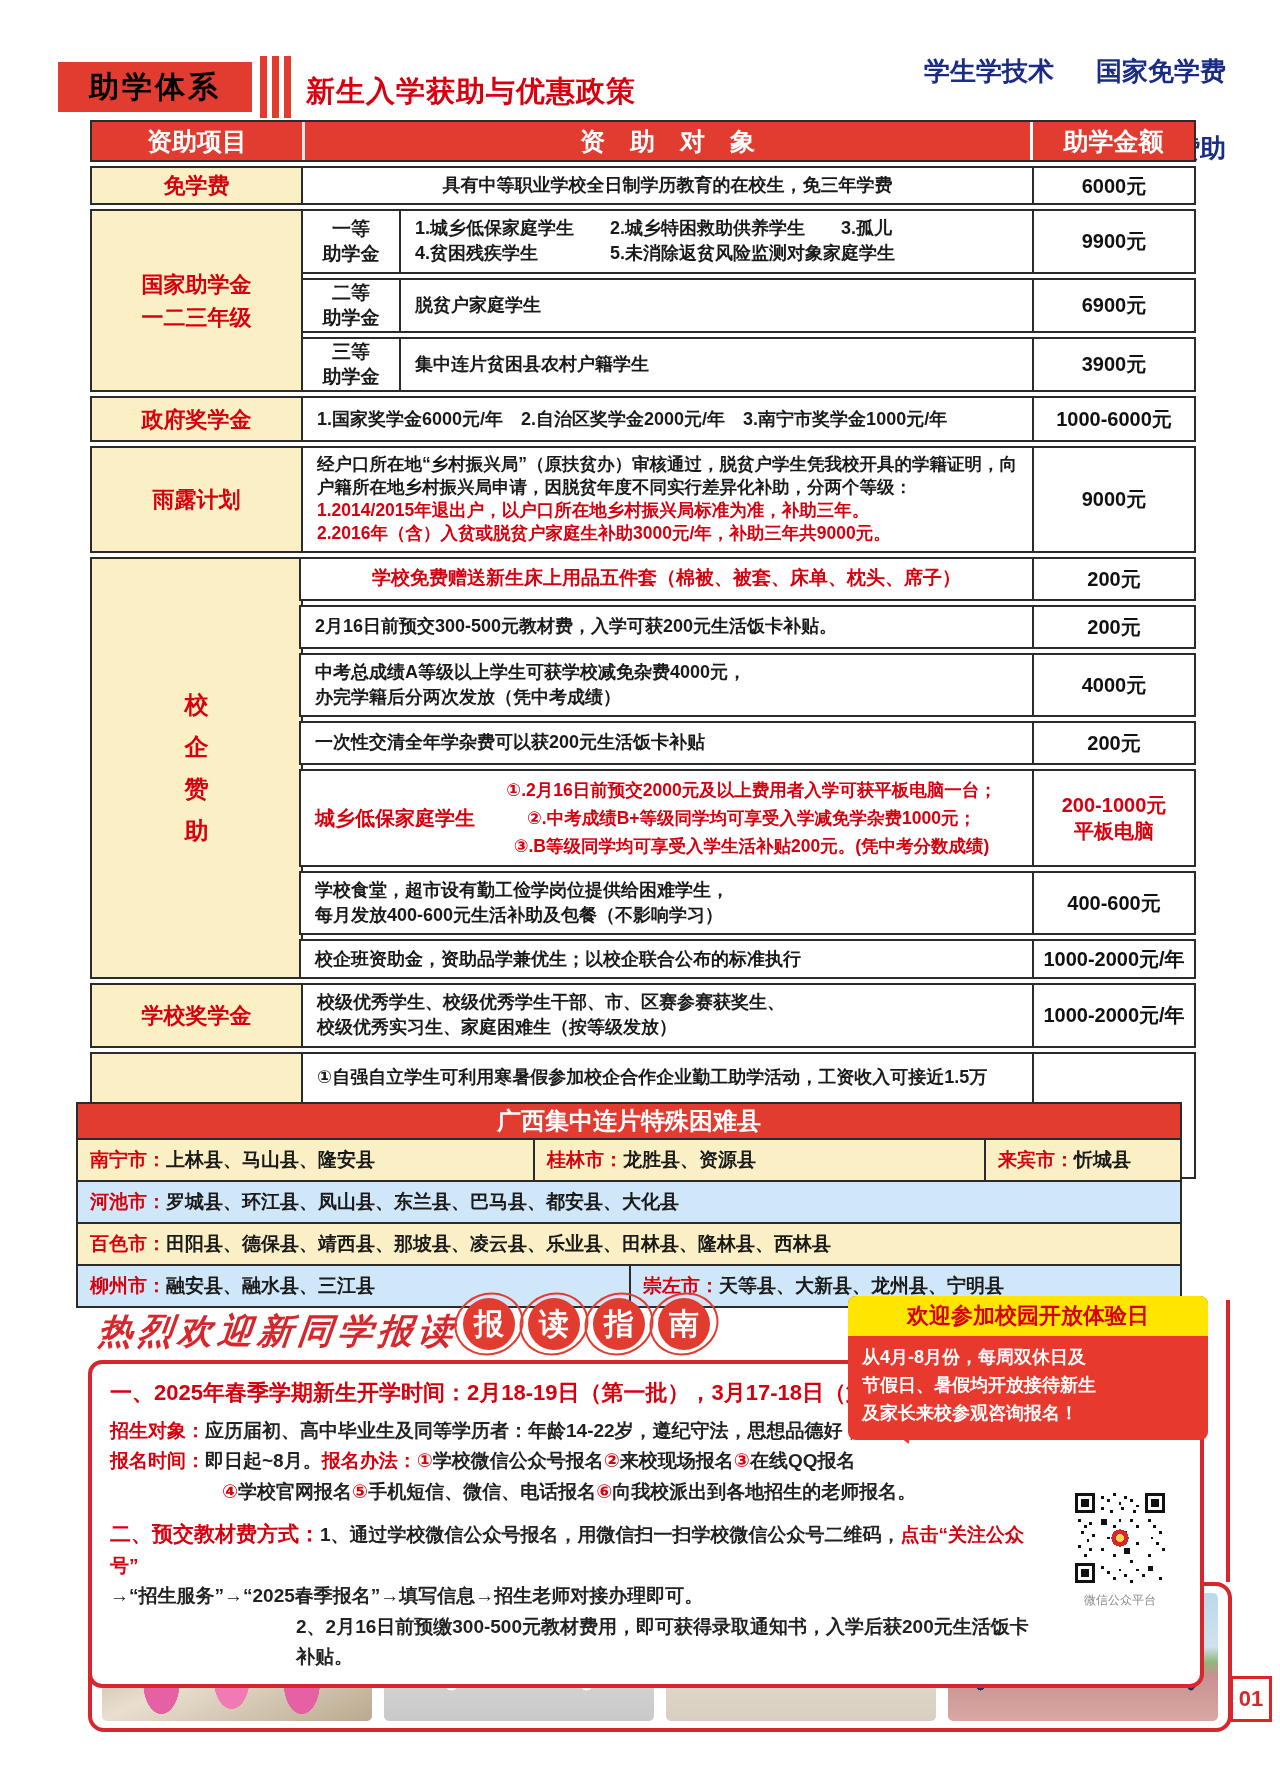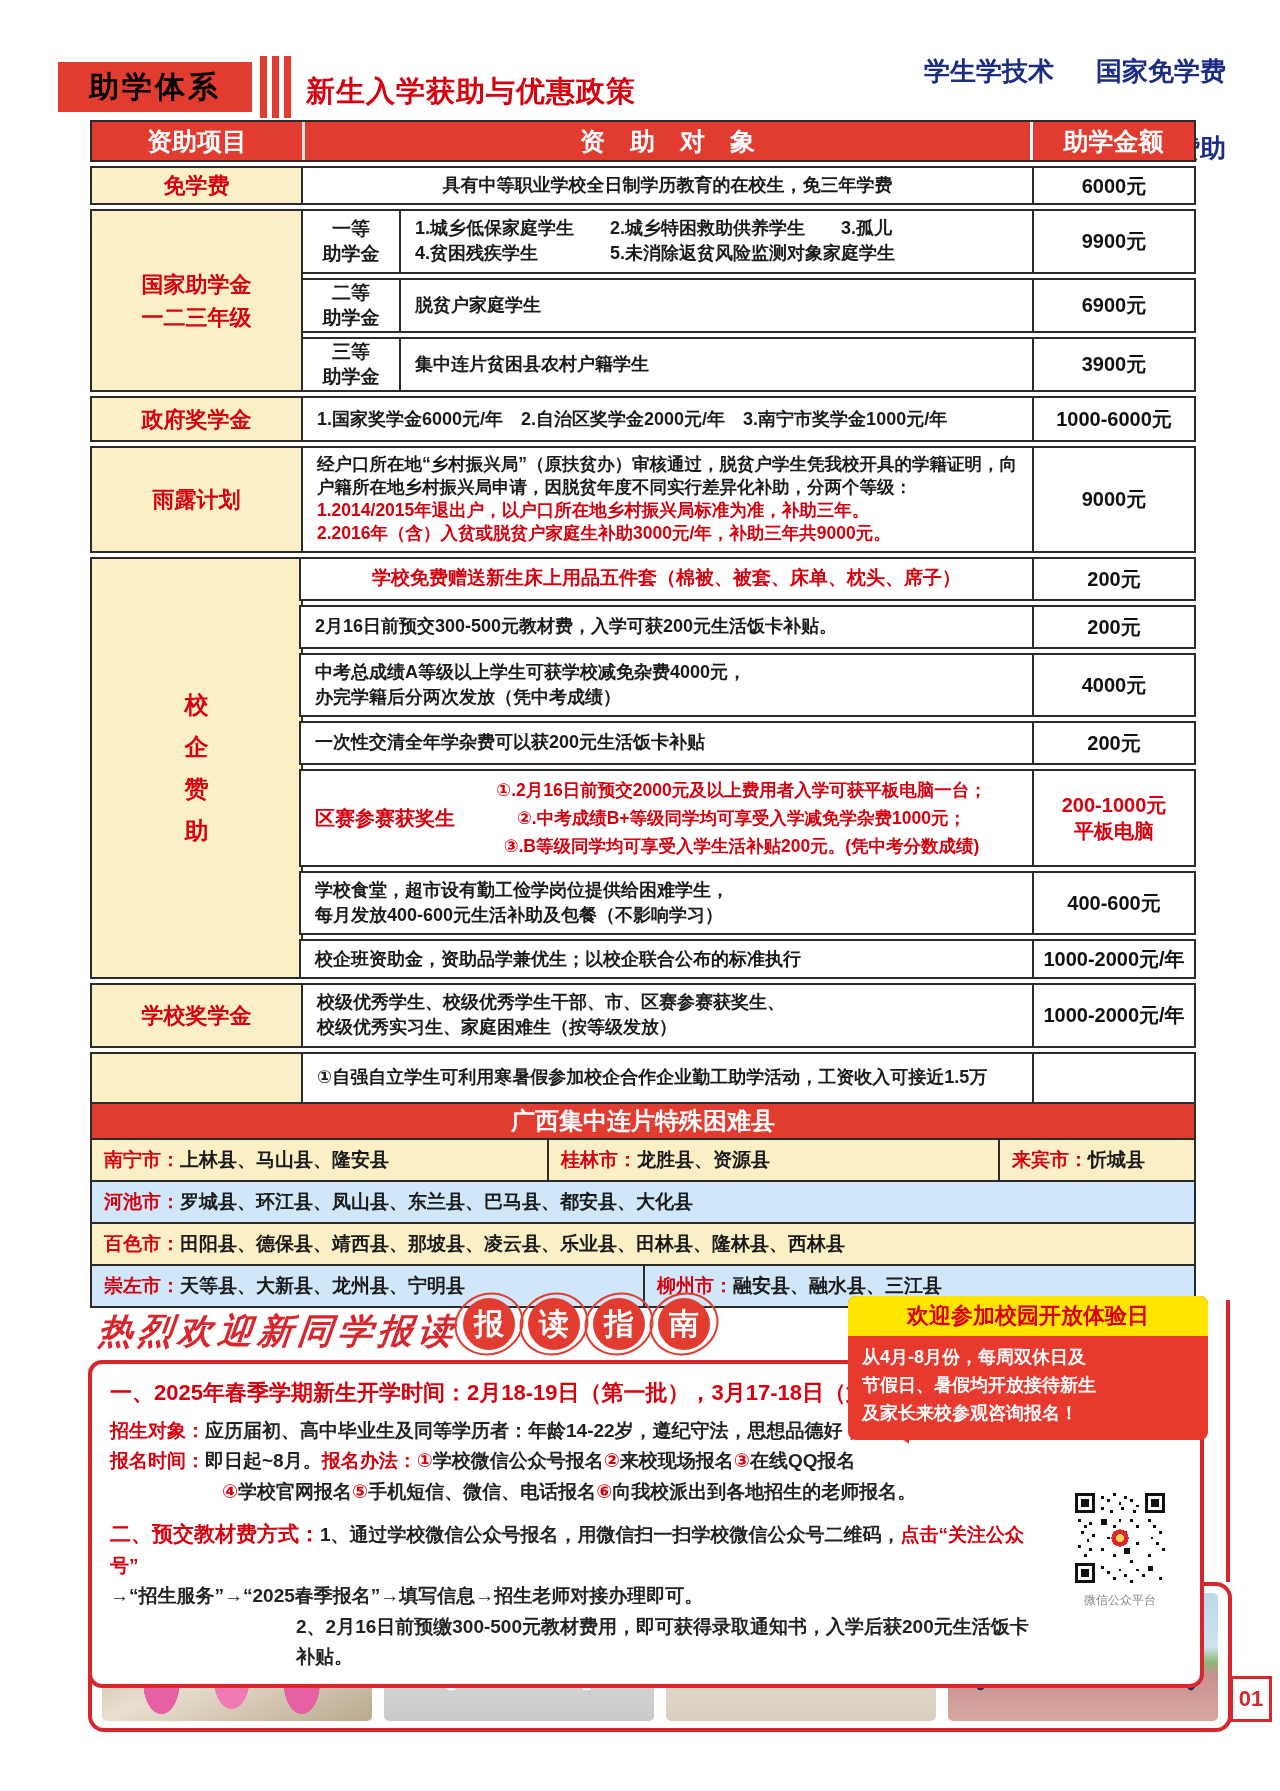--- a/index.html
+++ b/index.html
@@ -64,21 +64,21 @@
   .desc.colflow .redpart { color:#d7000f; }
   .desc.wide2 { line-height:2.1; }
   .amt {
     width:164px; margin-left:-2px; display:flex; align-items:center; justify-content:center;
     font-weight:bold; font-size:20px; color:#111; text-align:center; white-space:pre-line; line-height:1.3;
   }
   .amt.redamt { color:#d7000f; }
   .inner-label { color:#d7000f; font-weight:bold; font-size:20px; white-space:nowrap; margin-right:10px; }
   .red-lines { color:#d7000f; font-weight:bold; font-size:17.5px; white-space:pre-line; line-height:1.6; flex:1; text-align:center; }
   
-  .counties { position:absolute; left:90px; top:1102px; width:1106px; }
+  .counties { position:absolute; left:76px; top:1102px; width:1106px; }
   .c-head {
     background:#e23c31; border:2px solid #2b2b2b; color:#fff; text-align:center;
     font-size:24px; font-weight:bold; height:38px; line-height:34px;
   }
   .c-row { display:flex; border:2px solid #2b2b2b; border-top:none; font-size:19px; font-weight:600; color:#1a1a1a; }
   .c-cell { padding:7px 12px; min-height:36px; display:flex; align-items:center; flex-wrap:wrap; }
   .c-cell + .c-cell { border-left:2px solid #2b2b2b; }
   .c-cell .city { color:#d7000f; font-weight:bold; }
   .bg-yellow { background:#fbefc6; }
   .bg-blue { background:#cfe7f8; }
@@ -265,21 +265,21 @@
           <div class="cell desc">中考总成绩A等级以上学生可获学校减免杂费4000元，
 办完学籍后分两次发放（凭中考成绩）</div>
           <div class="cell amt">4000元</div>
         </div>
         <div class="grow" style="min-height:44px">
           <div class="cell desc">一次性交清全年学杂费可以获200元生活饭卡补贴</div>
           <div class="cell amt">200元</div>
         </div>
         <div class="grow" style="min-height:88px">
           <div class="cell desc">
-            <span class="inner-label">区赛参赛获奖生</span>
+            <span class="inner-label">城乡低保家庭学生</span>
             <span class="red-lines">①.2月16日前预交2000元及以上费用者入学可获平板电脑一台；
 ②.中考成绩B+等级同学均可享受入学减免学杂费1000元；
 ③.B等级同学均可享受入学生活补贴200元。(凭中考分数成绩)</span>
           </div>
           <div class="cell amt redamt">200-1000元
 平板电脑</div>
         </div>
         <div class="grow" style="min-height:58px">
           <div class="cell desc">学校食堂，超市设有勤工俭学岗位提供给困难学生，
 每月发放400-600元生活补助及包餐（不影响学习）</div>
@@ -329,27 +329,27 @@
         <span>罗城县、环江县、凤山县、东兰县、巴马县、都安县、大化县</span>
       </div>
     </div>
     <div class="c-row">
       <div class="c-cell bg-yellow wflex">
         <span class="city">百色市：</span>
         <span>田阳县、德保县、靖西县、那坡县、凌云县、乐业县、田林县、隆林县、西林县</span>
       </div>
     </div>
     <div class="c-row">
+      <div class="c-cell bg-blue wflex">
+        <span class="city">柳州市：</span>
+        <span>融安县、融水县、三江县</span>
+      </div>
       <div class="c-cell bg-blue w551">
         <span class="city">崇左市：</span>
         <span>天等县、大新县、龙州县、宁明县</span>
-      </div>
-      <div class="c-cell bg-blue wflex">
-        <span class="city">柳州市：</span>
-        <span>融安县、融水县、三江县</span>
       </div>
     </div>
   </div>
 
   <div class="guide">
     <div class="welcome">热烈欢迎新同学报读</div>
 
     <div class="badges">
       <div class="badge-circle">报</div>
       <div class="badge-circle">读</div>

